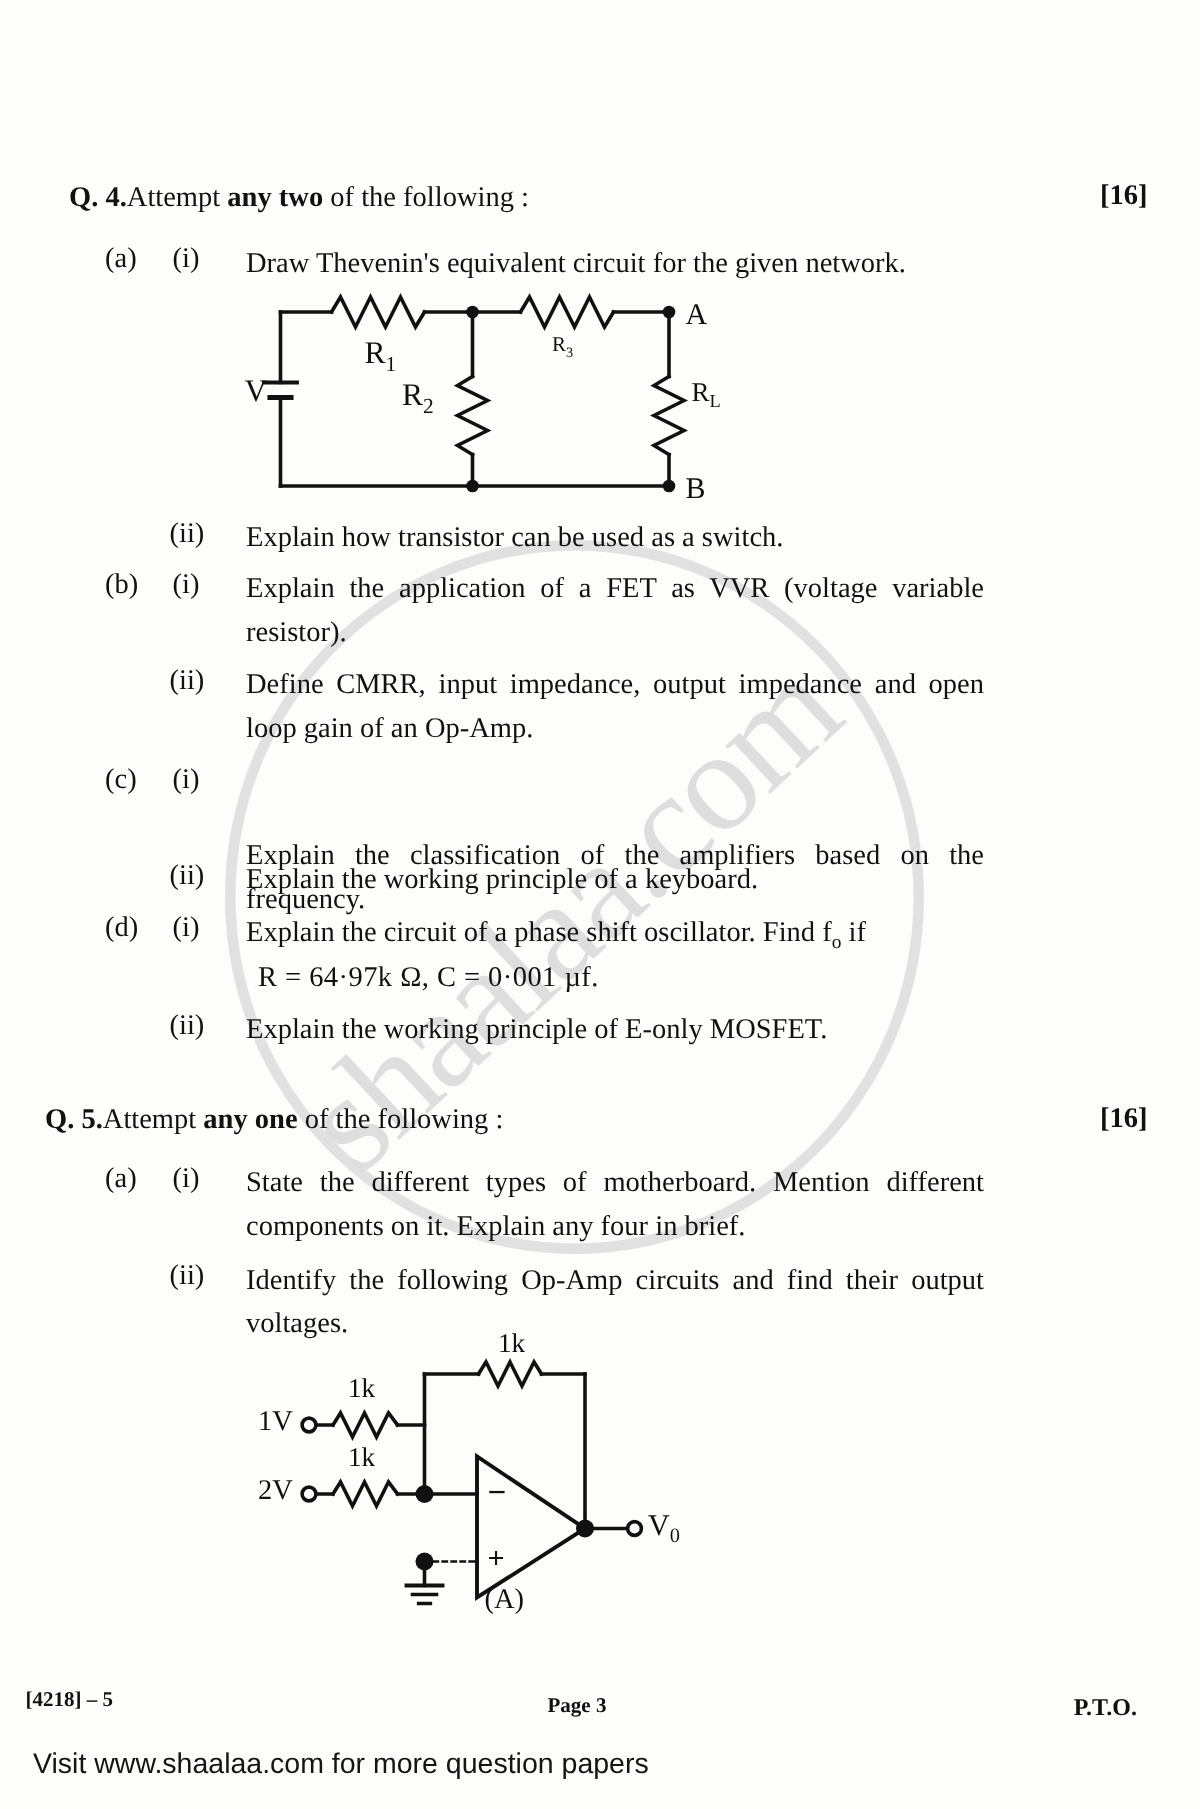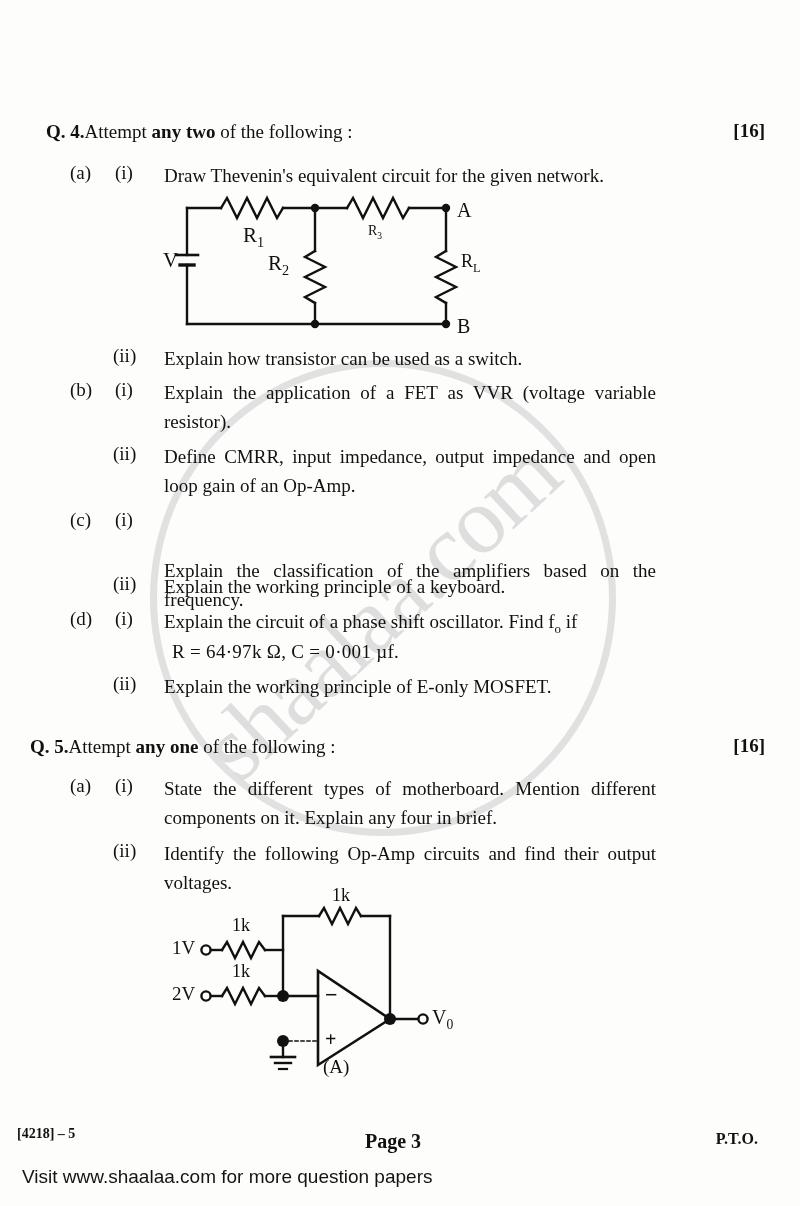--- a/index.html
+++ b/index.html
@@ -48,21 +48,21 @@
   .lbl-r{position:absolute;font-size:19px;}
   .body-txt{position:absolute;font-size:19px;line-height:1.5;}
   .just{text-align:justify;text-align-last:left;}
 
   .b{font-weight:bold;}
   sub{font-size:.68em;}
 
   
   .ftr{position:absolute;left:0;width:800px;}
   .ftr .code{position:absolute;left:17px;top:0;font-size:14px;font-weight:bold;}
-  .ftr .pg{position:absolute;left:365px;top:4px;font-size:20px;font-weight:bold;}
+  .ftr .pg{position:absolute;left:365px;top:4px;font-size:14px;font-weight:bold;}
   .ftr .pto{position:absolute;right:42px;top:4px;font-size:16px;font-weight:bold;}
   .visit{position:absolute;left:22px;top:1166px;font-size:19px;
          font-family:"Liberation Sans","DejaVu Sans",sans-serif;color:#141414;}
 
   
   svg{display:block;}
   .c1{position:absolute;left:165px;top:193px;}
   .c2{position:absolute;left:168px;top:893px;}
 </style>
 </head>

